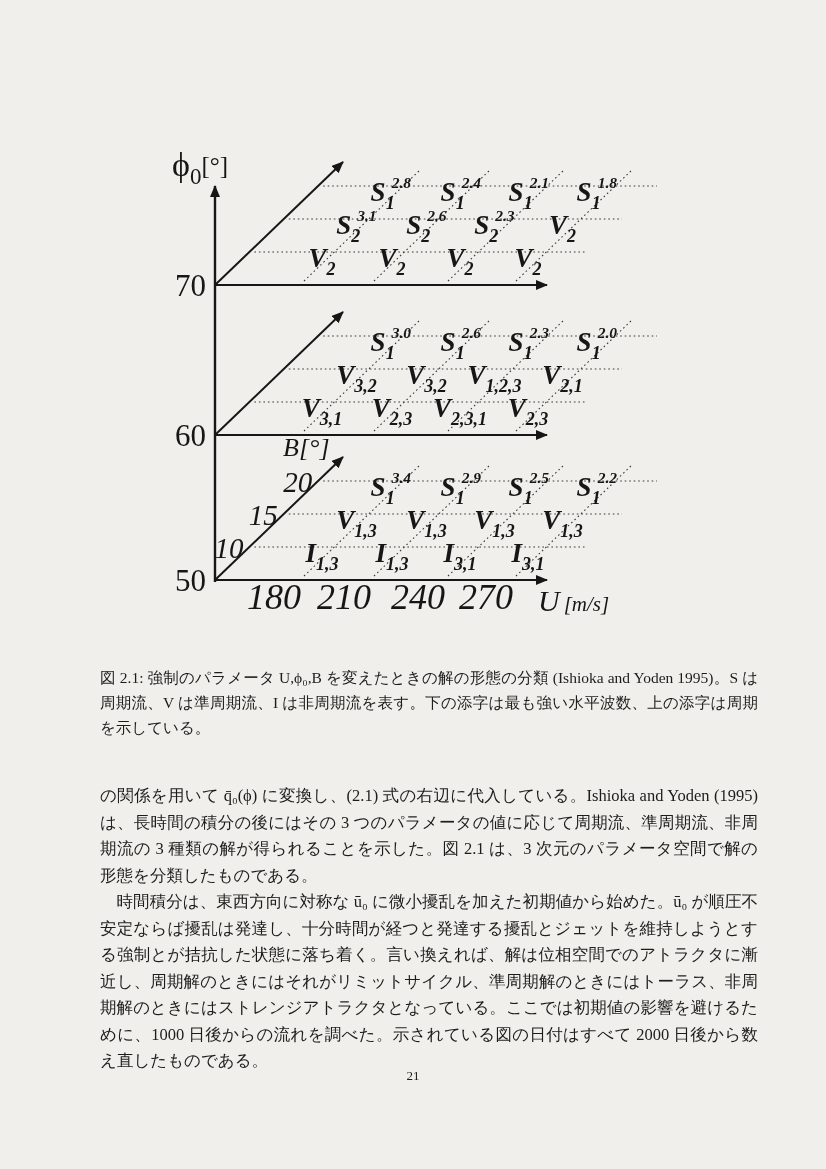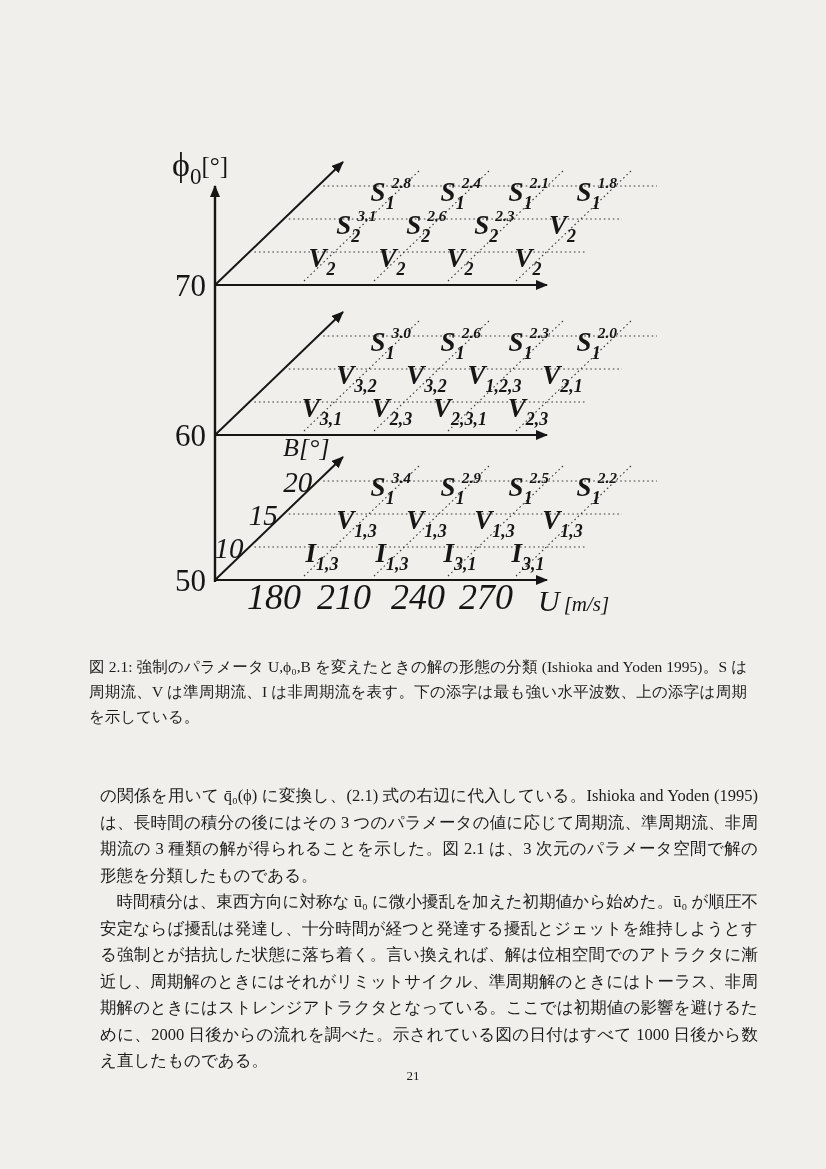--- a/index.html
+++ b/index.html
@@ -1,20 +1,20 @@
 <!DOCTYPE html>
 <html><head>
 <meta charset="utf-8">
 <style>
   html,body{margin:0;padding:0;background:#d8d8d8;}
   .page{position:relative;width:826px;height:1169px;margin:0 auto;background:#f1efeb;
         font-family:"Liberation Serif","DejaVu Serif",serif;color:#1c1c1c;overflow:hidden;}
   .figure-wrap{position:absolute;left:100px;top:120px;width:620px;height:530px;}
   svg text{font-family:"Liberation Serif","DejaVu Serif",serif;fill:#161616;}
-  .caption{position:absolute;left:88px;top:653px;width:658px;margin:1px;
+  .caption{position:absolute;left:88px;top:653px;width:658px;margin:12px;
            font-size:15.5px;line-height:25px;text-align:justify;}
   .bodytext{position:absolute;left:100px;top:783px;width:658px;
             font-size:16.5px;line-height:26.5px;text-align:justify;}
   .bodytext p{margin:0;}
   .bodytext p.indent{text-indent:1em;}
   .pagenum{position:absolute;left:0;top:1068px;width:100%;text-align:center;font-size:13px;}
 </style>
 </head>
 <body>
 
@@ -101,16 +101,16 @@
         <text x="174" y="489" text-anchor="middle" font-style="italic" font-size="36">180</text>
         <text x="244" y="489" text-anchor="middle" font-style="italic" font-size="36">210</text>
         <text x="318" y="489" text-anchor="middle" font-style="italic" font-size="36">240</text>
         <text x="386" y="489" text-anchor="middle" font-style="italic" font-size="36">270</text>
         <text x="438" y="491" font-style="italic" font-size="30"><tspan>U</tspan><tspan dx="4" font-size="21">[m/s]</tspan></text>
       </svg>
   </div>
   <p class="caption">図 2.1: 強制のパラメータ U,ϕ₀,B を変えたときの解の形態の分類 (Ishioka and Yoden 1995)。S は周期流、V は準周期流、I は非周期流を表す。下の添字は最も強い水平波数、上の添字は周期を示している。</p>
   <div class="bodytext">
     <p>の関係を用いて q̄₀(ϕ) に変換し、(2.1) 式の右辺に代入している。Ishioka and Yoden (1995) は、長時間の積分の後にはその 3 つのパラメータの値に応じて周期流、準周期流、非周期流の 3 種類の解が得られることを示した。図 2.1 は、3 次元のパラメータ空間で解の形態を分類したものである。</p>
-    <p class="indent">時間積分は、東西方向に対称な ū₀ に微小擾乱を加えた初期値から始めた。ū₀ が順圧不安定ならば擾乱は発達し、十分時間が経つと発達する擾乱とジェットを維持しようとする強制とが拮抗した状態に落ち着く。言い換えれば、解は位相空間でのアトラクタに漸近し、周期解のときにはそれがリミットサイクル、準周期解のときにはトーラス、非周期解のときにはストレンジアトラクタとなっている。ここでは初期値の影響を避けるために、2000 日後からの流れを調べた。示されている図の日付はすべて 1000 日後から数え直したものである。</p>
+    <p class="indent">時間積分は、東西方向に対称な ū₀ に微小擾乱を加えた初期値から始めた。ū₀ が順圧不安定ならば擾乱は発達し、十分時間が経つと発達する擾乱とジェットを維持しようとする強制とが拮抗した状態に落ち着く。言い換えれば、解は位相空間でのアトラクタに漸近し、周期解のときにはそれがリミットサイクル、準周期解のときにはトーラス、非周期解のときにはストレンジアトラクタとなっている。ここでは初期値の影響を避けるために、1000 日後からの流れを調べた。示されている図の日付はすべて 2000 日後から数え直したものである。</p>
   </div>
   <div class="pagenum">21</div>
 </div>
 
 </body></html>

